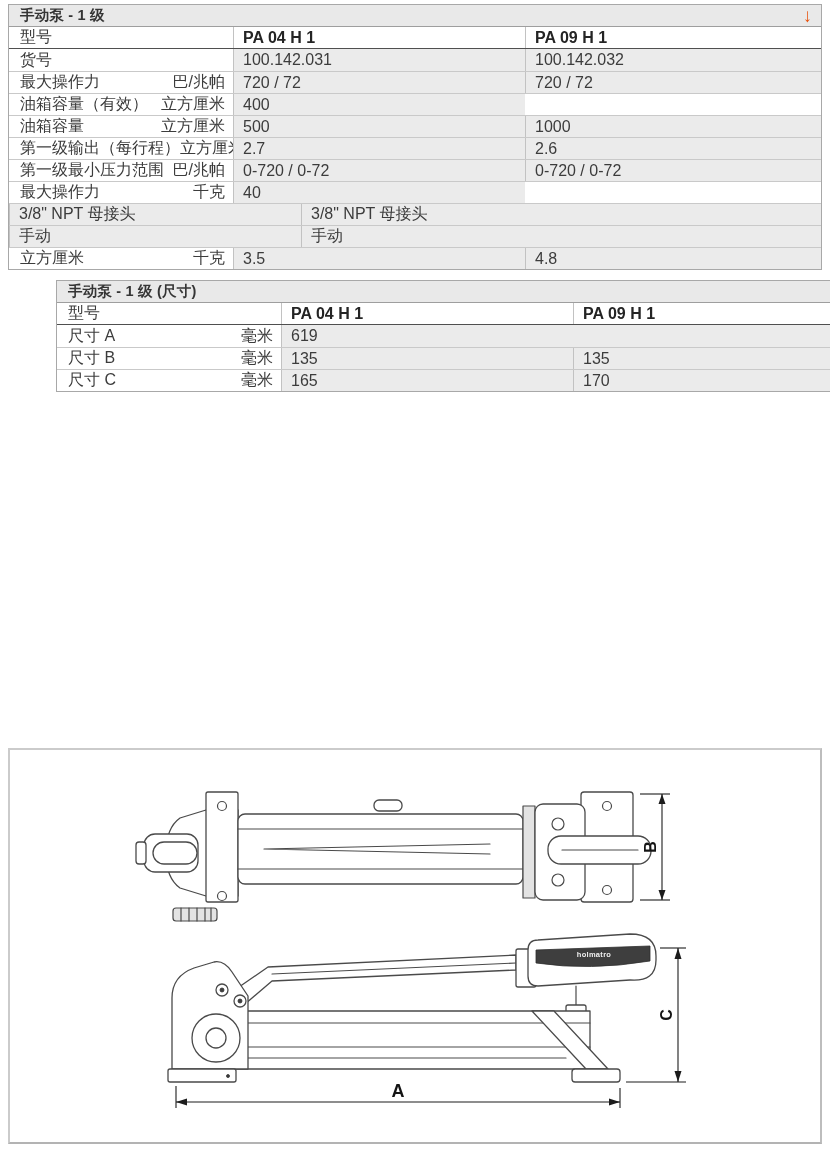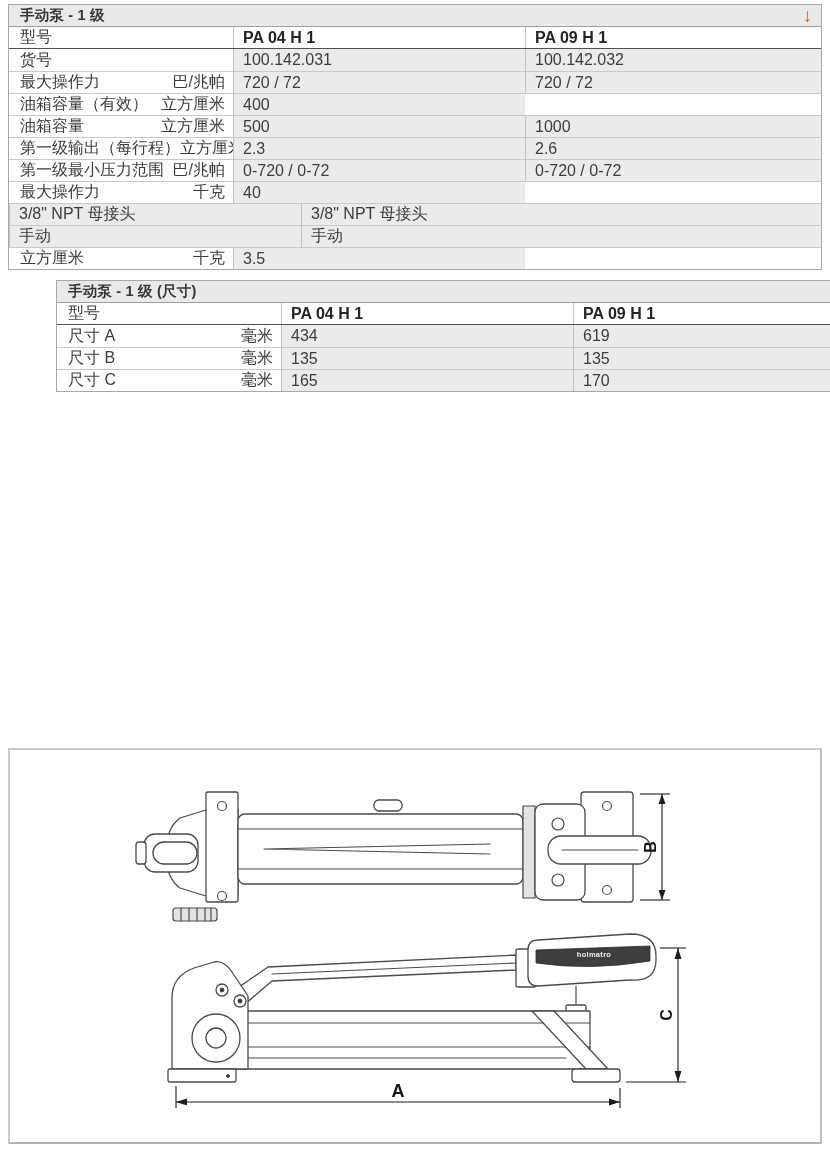--- a/index.html
+++ b/index.html
@@ -89,21 +89,21 @@
         <span class="unit">立方厘米</span>
       </div>
     <div class="cell val v1">500</div>
     <div class="cell val v2">1000</div>
   </div>
   <div class="row data">
     <div class="cell label">
         <span>第一级输出（每行程）</span>
         <span class="unit">立方厘米</span>
       </div>
-    <div class="cell val v1">2.3</div>
+    <div class="cell val v1">2.7</div>
     <div class="cell val v2">2.6</div>
   </div>
   <div class="row data">
     <div class="cell label">
         <span>第一级最小压力范围</span>
         <span class="unit">巴/兆帕</span>
       </div>
     <div class="cell val v1">0-720 / 0-72</div>
     <div class="cell val v2">0-720 / 0-72</div>
   </div>
@@ -121,20 +121,21 @@
   <div class="row data">
     <div class="cell val v1">手动</div>
     <div class="cell val v2">手动</div>
   </div>
   <div class="row data">
     <div class="cell label">
         <span>立方厘米</span>
         <span class="unit">千克</span>
       </div>
     <div class="cell val v1">3.5</div>
+    <div class="cell val v2">4.8</div>
   </div>
 </div>
 
 <div class="spec-table" id="table2">
   <div class="t-head">
     <span class="t-title">手动泵 - 1 级 (尺寸)</span>
     <span class="t-arrow">↓</span>
   </div>
   <div class="row hdr">
     <div class="cell label">
@@ -142,21 +143,20 @@
         <span class="unit"></span>
       </div>
     <div class="cell val v1">PA 04 H 1</div>
     <div class="cell val v2">PA 09 H 1</div>
   </div>
   <div class="row data">
     <div class="cell label">
         <span>尺寸 A</span>
         <span class="unit">毫米</span>
       </div>
-    <div class="cell val v1">434</div>
     <div class="cell val v2">619</div>
   </div>
   <div class="row data">
     <div class="cell label">
         <span>尺寸 B</span>
         <span class="unit">毫米</span>
       </div>
     <div class="cell val v1">135</div>
     <div class="cell val v2">135</div>
   </div>

